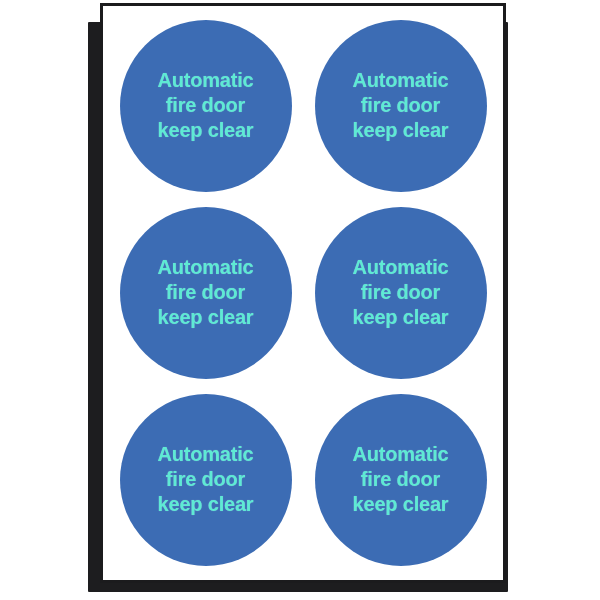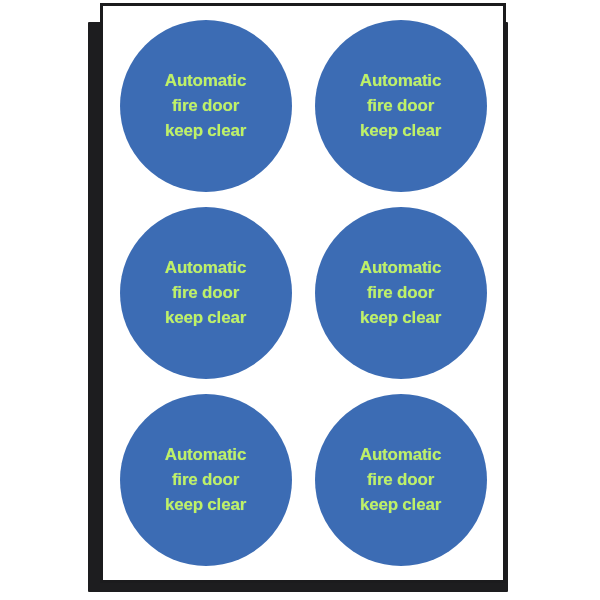--- a/index.html
+++ b/index.html
@@ -65,24 +65,24 @@
     border-radius: 50%;
     background: #3c6cb4;
     display: flex;
     align-items: center;
     justify-content: center;
     flex-direction: column;
     box-sizing: border-box;
   }
 
   .sticker-text {
-    color: #bef264;
+    color: #5eead4;
     font-family: "Liberation Sans", sans-serif;
     font-weight: bold;
-    font-size: 17px;
+    font-size: 20px;
     line-height: 25px;
     text-align: center;
     letter-spacing: -0.2px;
     white-space: pre-line;
     text-shadow: 0 0 1px rgba(255,255,255,0.35);
     user-select: none;
   }
 </style>
 </head>
 <body>

